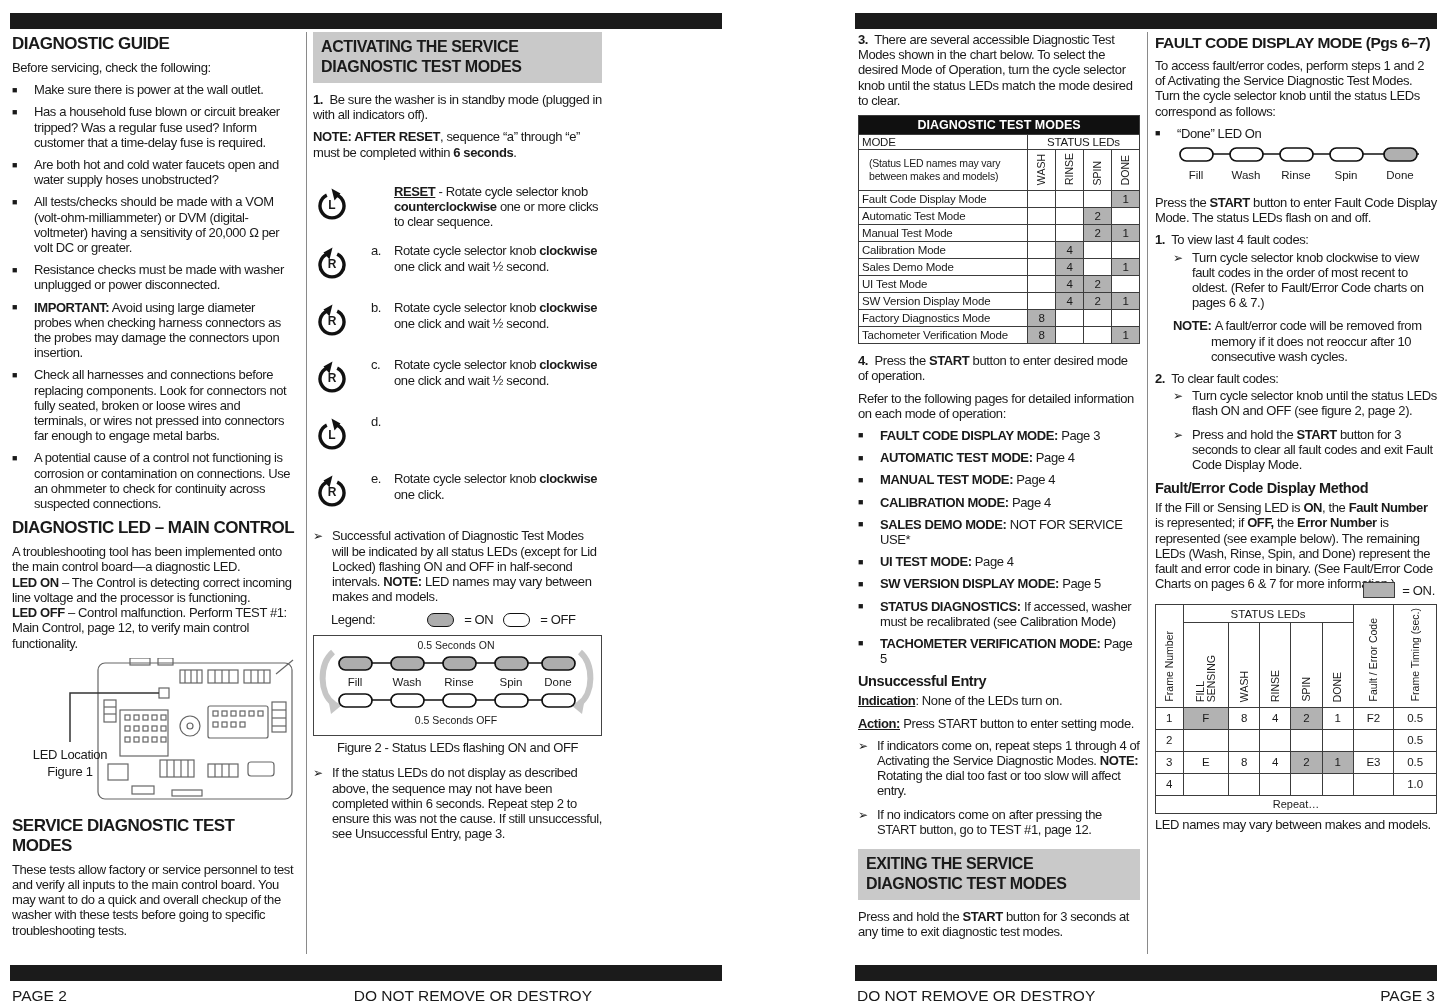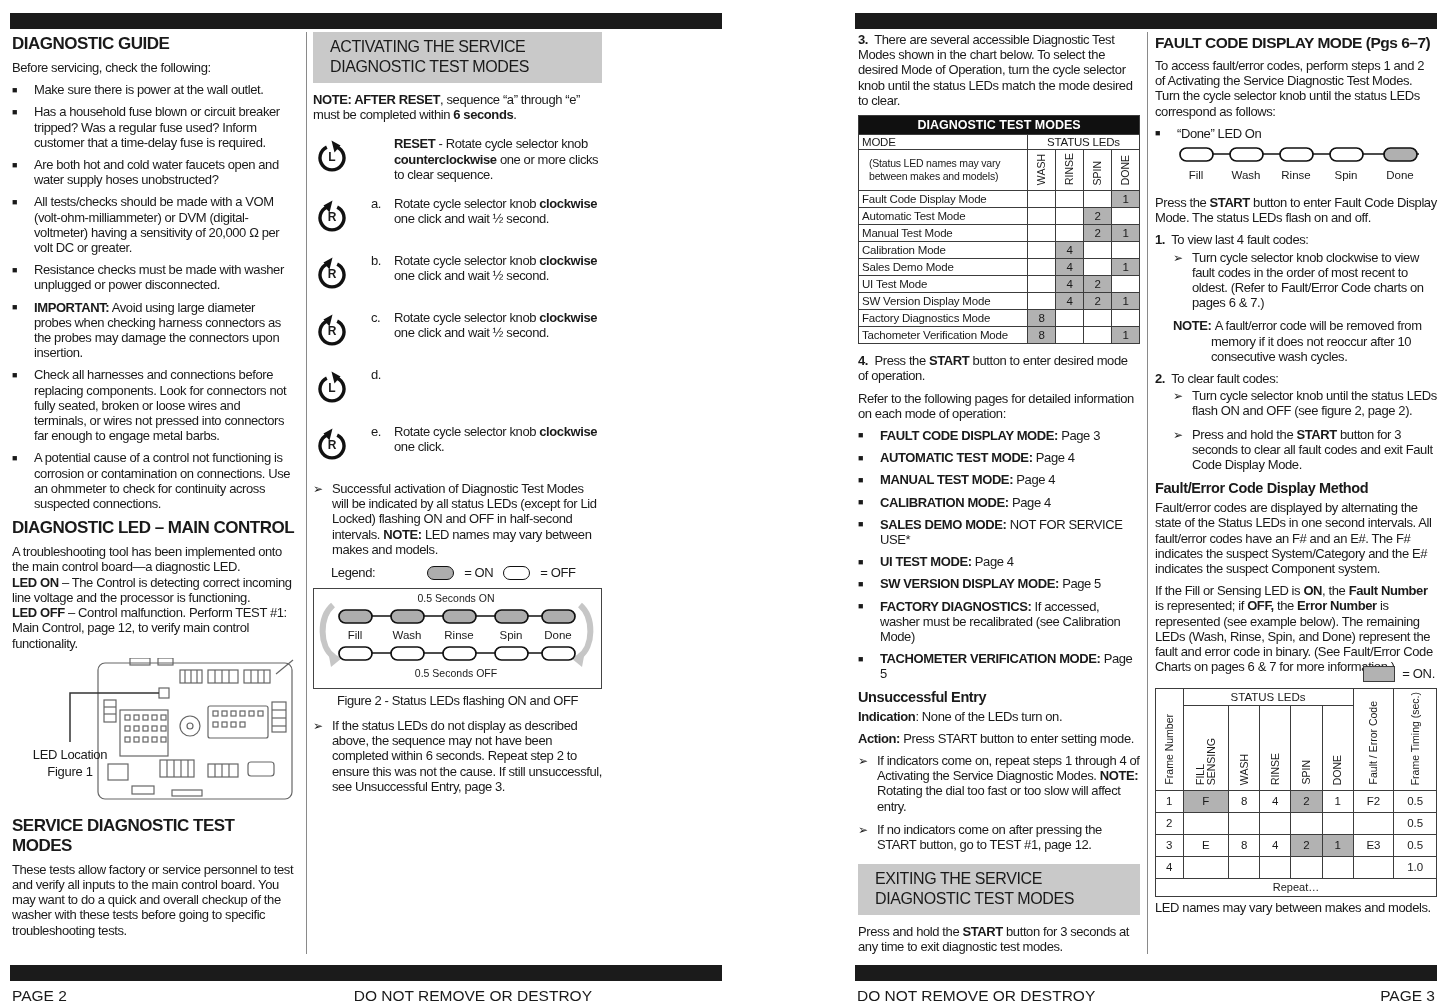--- a/index.html
+++ b/index.html
@@ -1,39 +1,39 @@
 <!DOCTYPE html>
 <html><head>
 <meta charset="utf-8">
 <style>
   html,body{margin:0;padding:0;background:#fff}
   body{width:1445px;height:1007px;position:relative;overflow:hidden;
        font-family:"Liberation Sans",sans-serif;color:#1a1a1a;
        -webkit-font-smoothing:antialiased}
   .b{font-weight:bold}
-  .u{}
+  .u{text-decoration:underline}
   .page{position:absolute;top:8px;height:1007px}
   #pg2{left:10px;width:712px}
   #pg3{left:855px;width:582px}
   .topbar{position:absolute;top:5px;left:0;right:0;height:16px;background:#1b1b1b}
   .botbar{position:absolute;top:957px;left:0;right:0;height:16px;background:#1b1b1b}
   .pfooter{position:absolute;top:977px;left:0;right:0;height:24px;font-weight:normal;font-size:15.5px}
   .pfooter .fl{position:absolute;left:2px;top:2px}
   .pfooter .fr{position:absolute;top:2px}
   .vdiv{position:absolute;top:24px;width:1px;background:#8a8a8a;height:922px}
   .col{position:absolute;top:24px}
   #c1{left:2px;width:283px}
   #c2{left:303px;width:289px}
   #c3{left:3px;width:282px}
   #c4{left:300px;width:282px}
   p,.para{margin:0 0 7px;font-size:13px;letter-spacing:-0.4px;line-height:1.17}
   .rich{white-space:pre-wrap}
   h2.sec{font-size:17px;font-weight:bold;margin:2px 0 6px;letter-spacing:-0.5px}
   h3.sub{font-size:14.5px;font-weight:bold;margin:4px 0 4px;letter-spacing:-0.4px}
-  .secbox{background:#c9c9c9;padding:5px 17px 6px;font-weight:normal;font-size:16px;
+  .secbox{background:#c9c9c9;padding:5px 8px 6px;font-weight:bold;font-size:16px;
           line-height:1.25;letter-spacing:-0.4px;margin:0 0 9px}
   .bul{display:flex;margin:0 0 7px;font-size:13px;letter-spacing:-0.4px;line-height:1.17}
   .bul>.m{flex:none;width:22px;font-size:9px;padding-top:2.5px}
   .bul>.c{flex:1}
   .arr{display:flex;margin:0 0 8px;font-size:13px;letter-spacing:-0.4px;line-height:1.17}
   .arr>.m{flex:none;width:19px;font-size:12px;padding-top:1px}
   .arr>.c{flex:1}
   .ind1{margin-left:18px}
   .ind2{margin-left:18px;padding-left:38px;text-indent:-38px}
   
@@ -77,21 +77,21 @@
   .ft th,.ft td{border:1px solid #3c3c3c;padding:1px 2px;font-weight:normal;text-align:center}
   .ft .hrow2 th{height:78px;vertical-align:bottom}
   .ft td{height:19px}
   .ft .rep td{height:15px;font-size:11px}
   .fillw{width:46px}
   .onlegend{display:flex;justify-content:flex-end;align-items:center;gap:7px;
             margin:-16px 2px 6px 0;font-size:13px;letter-spacing:-0.3px}
   .onbox{display:inline-block;width:30px;height:14px;background:#b2b2b2;border:1px solid #3c3c3c}
   .ledstrip{margin:0 0 6px 14px}
   svg text{font-family:"Liberation Sans",sans-serif}
-  .mt2{margin-top:2px}.mb2{margin-bottom:2px}.mb10{margin-bottom:14px}
+  .mt2{margin-top:2px}.mb2{margin-bottom:2px}.mb10{margin-bottom:24px}
 </style>
 </head>
 <body>
 
 <div class="page" id="pg2">
   <div class="topbar"></div>
   <div class="vdiv" style="left:296px"></div>
 
   <div class="col" id="c1">
     <h2 class="sec">DIAGNOSTIC GUIDE</h2>
@@ -215,20 +215,21 @@
 
     <h2 class="sec">SERVICE DIAGNOSTIC TEST MODES</h2>
     <p>These tests allow factory or service personnel to test and verify all inputs to the main control board. You may want to do a quick and overall checkup of the washer with these tests before going to specific troubleshooting tests.</p>
   </div>
 
   <div class="col" id="c2">
     <div class="secbox">
       <div>ACTIVATING THE SERVICE</div>
       <div>DIAGNOSTIC TEST MODES</div>
     </div>
+    <p class="rich"><span class="b">1.</span><span>  Be sure the washer is in standby mode (plugged in with all indicators off).</span></p>
     <p class="rich mb10"><span class="b">NOTE: AFTER RESET</span><span>, sequence “a” through “e” must be completed within </span><span class="b">6 seconds</span><span>.</span></p>
 
     <div class="step" data-dir="ccw">
       <span class="iconwrap"><span class="rot-icon">
         <svg width="38" height="38" viewBox="0 0 38 38">
               <path d="M24.2 10.1 A12 12 0 1 1 13.8 10.1" fill="none" stroke="#111" stroke-width="3.4"></path>
               <polygon points="19.5,3.5 10.5,8.5 16.5,15.5" fill="#111"></polygon>
             </svg>
         <span class="rot-letter">L</span></span></span>
       <span class="lbl"></span>
@@ -456,21 +457,21 @@
     <div class="bul">
         <span class="m">■</span>
         <span class="c rich"><span class="b">UI TEST MODE:</span><span> Page 4</span></span>
       </div>
     <div class="bul">
         <span class="m">■</span>
         <span class="c rich"><span class="b">SW VERSION DISPLAY MODE:</span><span> Page 5</span></span>
       </div>
     <div class="bul">
         <span class="m">■</span>
-        <span class="c rich"><span class="b">FACTORY DIAGNOSTICS:</span><span> If accessed, washer must be recalibrated (see Calibration Mode)</span></span>
+        <span class="c rich"><span class="b">STATUS DIAGNOSTICS:</span><span> If accessed, washer must be recalibrated (see Calibration Mode)</span></span>
       </div>
     <div class="bul">
         <span class="m">■</span>
         <span class="c rich"><span class="b">TACHOMETER VERIFICATION MODE:</span><span> Page 5</span></span>
       </div>
 
 
     <h3 class="sub">Unsuccessful Entry</h3>
     <p class="rich"><span class="b u">Indication</span><span>: None of the LEDs turn on.</span></p>
     <p class="rich"><span class="b u">Action:</span><span> Press START button to enter setting mode.</span></p>
@@ -527,21 +528,20 @@
     <div class="arr ind1">
       <span class="m">➢</span>
       <span class="c rich"><span>Turn cycle selector knob until the status LEDs flash ON and OFF (see figure 2, page 2).</span></span>
       </div>
     <div class="arr ind1">
       <span class="m">➢</span>
       <span class="c rich"><span>Press and hold the </span><span class="b">START</span><span> button for 3 seconds to clear all fault codes and exit Fault Code Display Mode.</span></span>
       </div>
 
     <h3 class="sub mt2">Fault/Error Code Display Method</h3>
-    <p>Fault/error codes are displayed by alternating the state of the Status LEDs in one second intervals. All fault/error codes have an F# and an E#. The F# indicates the suspect System/Category and the E# indicates the suspect Component system.</p>
     <p class="rich"><span>If the Fill or Sensing LED is </span><span class="b">ON</span><span>, the </span><span class="b">Fault Number</span><span> is represented; if </span><span class="b">OFF,</span><span> the </span><span class="b">Error Number</span><span> is represented (see example below). The remaining LEDs (Wash, Rinse, Spin, and Done) represent the fault and error code in binary. (See Fault/Error Code Charts on pages 6 &amp; 7 for more information.)</span></p>
     <div class="onlegend">
       <span class="onbox"></span>
       <span>= ON.</span>
     </div>
 
     <table class="ft">
       <tbody>
           <tr>
         <th rowspan="2" class="vcell" style="width:26px"><span class="vt">Frame Number</span></th>

